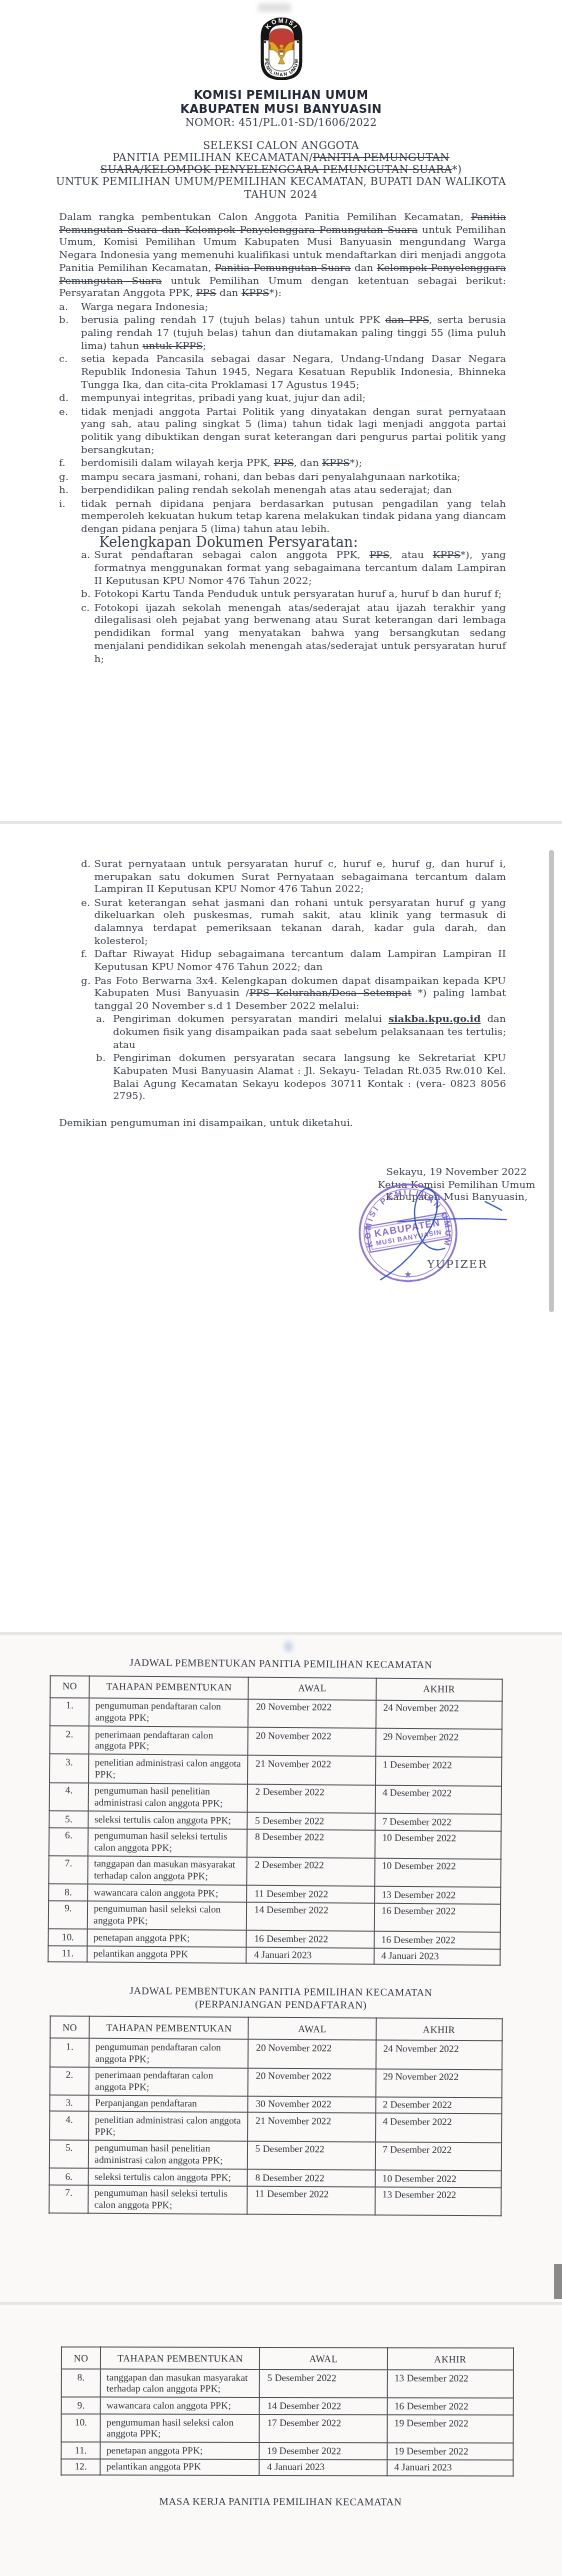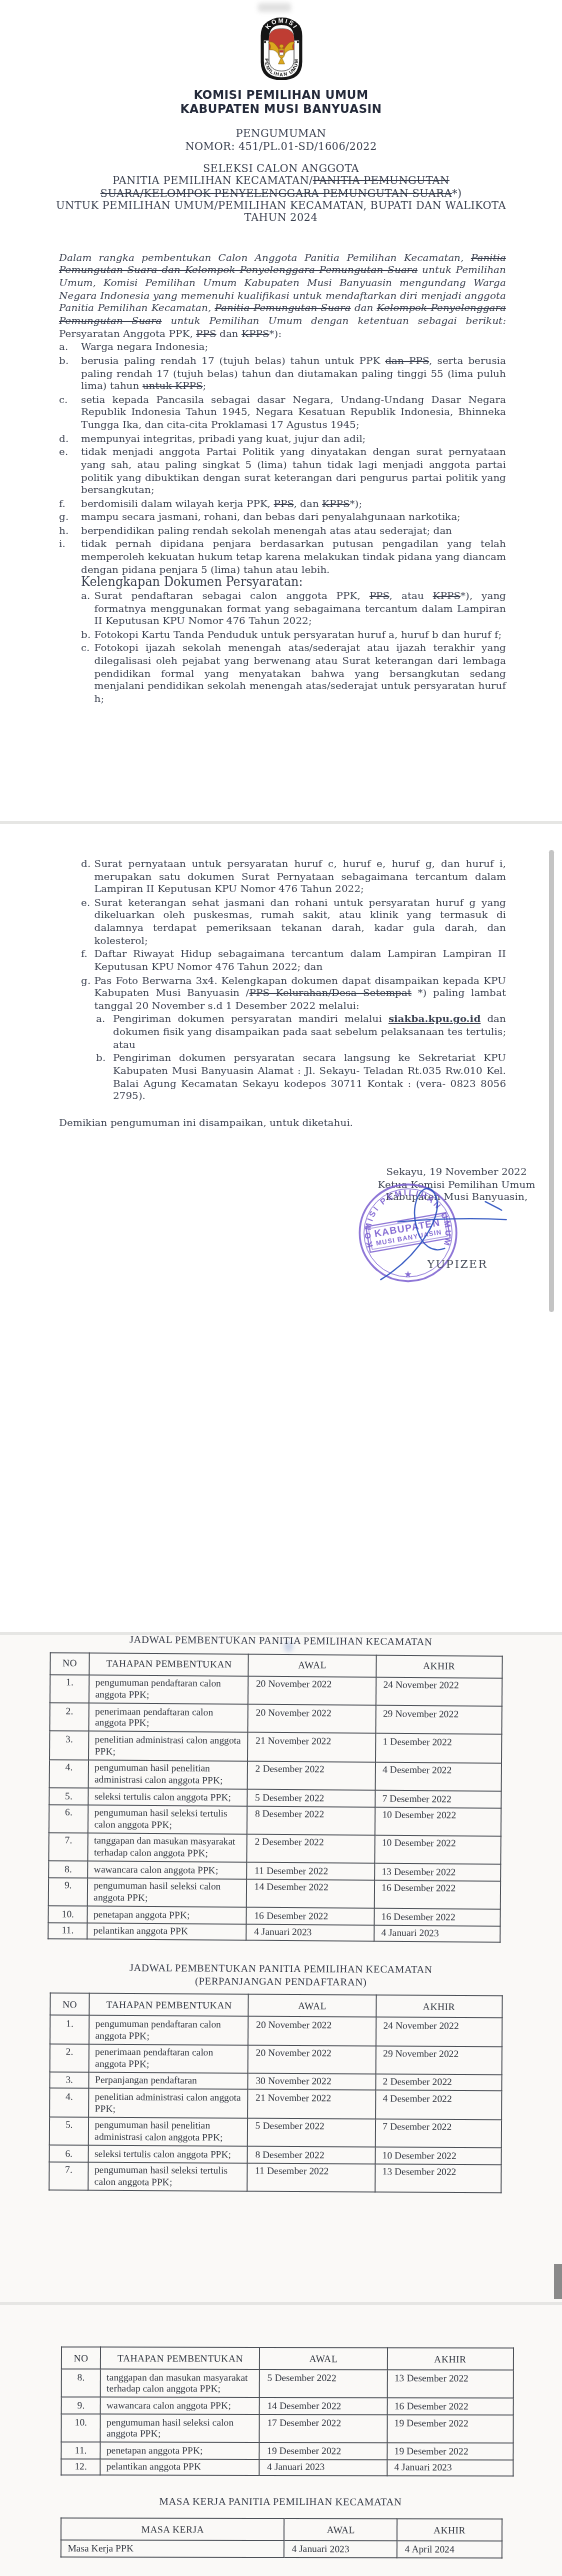--- a/index.html
+++ b/index.html
@@ -5,45 +5,45 @@
   :root{
     --c-ink:#3b4150; --c-table_ink:#30353f; --c-stamp_ink:#7b5fd0; --c-signature_ink:#2d52c0;
     --c-logo_red:#bf3d33; --c-logo_gold:#dca81f; --c-border:#4d5158;
   }
   html,body{margin:0;padding:0;background:#e6e6e4;}
   .screen{position:relative;width:562px;height:2576px;background:#e6e6e4;overflow:hidden;
           font-family:"DejaVu Serif","Liberation Serif",serif;color:var(--c-ink);}
   .page{position:absolute;left:0;width:562px;background:#ffffff;overflow:hidden;box-sizing:border-box;}
   .p1{top:0;height:821px;padding-top:17px;}
   .p2{top:824px;height:808px;padding-top:33px;}
-  .p3{top:1635px;height:667px;background:#faf9f7;padding-top:0;}
+  .p3{top:1635px;height:667px;background:#faf9f7;padding-top:23px;}
   .p4{top:2305px;height:271px;background:#faf9f7;padding-top:36px;}
 
   
   .logo-wrap{width:55px;margin:0 auto;}
   .org{font-family:"DejaVu Sans","Liberation Sans",sans-serif;font-weight:700;font-size:11.7px;
        line-height:14px;text-align:center;color:#242a3a;margin-top:3.1px;letter-spacing:0.2px;}
   .cline{text-align:center;font-size:10.5px;line-height:12.5px;letter-spacing:0.2px;color:#3a4050;}
   .mt14{margin-top:11px;}
   .title-block{width:484px;margin:10px auto 0;text-align:center;font-size:10.5px;line-height:12.3px;letter-spacing:0.2px;}
 
   
   .content{margin:0 56px 0 59px;}
   .para{font-size:10px;line-height:12.7px;text-align:justify;}
-  .para1{margin-top:28px;text-align-last:justify;font-style:italic;}
+  .para1{margin-top:11px;text-align-last:justify;}
   .plain-line{font-size:10px;line-height:12.7px;}
   .rich s{text-decoration:line-through;text-decoration-thickness:0.9px;}
   .b{font-weight:700;} .u{text-decoration:underline;}
   .li{display:flex;align-items:flex-start;margin-top:0.8px;font-size:10px;line-height:12.7px;}
   .li-m{flex:none;}
   .li-b{flex:1;text-align:justify;}
   .l1 .li-m{width:22px;}
   .l2{margin-left:22px;} .l2 .li-m{width:13.3px;}
   .l3{margin-left:37px;} .l3 .li-m{width:17px;}
-  .sub-head{margin-left:22px;font-size:12px;line-height:12.7px;}
+  .sub-head{margin-left:40px;font-size:14px;line-height:12.7px;}
 
   
   .closing{margin-top:14px;font-size:10px;line-height:12.7px;}
   .signblock{position:relative;height:195px;margin-top:12.5px;}
   .s-lines{position:absolute;left:306px;top:24px;width:183px;text-align:center;font-size:10px;line-height:12.5px;}
   .stampsig{position:absolute;left:250px;top:30px;}
   .s-name{position:absolute;left:332px;top:116px;width:133px;text-align:center;font-size:11px;
           letter-spacing:1.2px;color:#454b58;}
   .stamp-line{stroke:var(--c-stamp_ink);fill:none;opacity:.85;}
   .stamp-text{fill:var(--c-stamp_ink);opacity:.9;font-family:"Liberation Sans",sans-serif;font-weight:700;}
@@ -118,21 +118,20 @@
           <rect x="32.4" y="42.5" width="5.2" height="2.9" rx="0.8" fill="#bf3d33"></rect>
         </g>
       </svg>
     </div>
 
     <div class="org">
       <div>KOMISI PEMILIHAN UMUM</div>
       <div>KABUPATEN MUSI BANYUASIN</div>
     </div>
 
-    <div class="cline mt14">PENGUMUMAN</div>
     <div class="cline">NOMOR: 451/PL.01-SD/1606/2022</div>
 
     <div class="title-block">
       <div class="rich"><span>SELEKSI CALON ANGGOTA</span></div>
       <div class="rich"><span>PANITIA PEMILIHAN KECAMATAN/</span><s>PANITIA PEMUNGUTAN</s></div>
       <div class="rich"><s>SUARA/KELOMPOK PENYELENGGARA PEMUNGUTAN SUARA</s><span>*)</span></div>
       <div class="rich"><span>UNTUK PEMILIHAN UMUM/PEMILIHAN KECAMATAN, BUPATI DAN WALIKOTA</span></div>
       <div class="rich"><span>TAHUN 2024</span></div>
     </div>
 
@@ -443,35 +442,19 @@
             </tr>
             <tr>
               <td class="c0">12.</td>
               <td class="c1">pelantikan anggota PPK</td>
               <td class="c2">4 Januari 2023</td>
               <td class="c3">4 Januari 2023</td>
             </tr>
           </tbody>
         </table>
       <div class="t-title mt26">MASA KERJA PANITIA PEMILIHAN KECAMATAN</div>
-      <table class="masa">
-          <thead>
-            <tr>
-              <th class="c0">MASA KERJA</th>
-              <th class="c1">AWAL</th>
-              <th class="c2">AKHIR</th>
-            </tr>
-          </thead>
-          <tbody>
-            <tr>
-              <td class="c0">Masa Kerja PPK</td>
-              <td class="c1">4 Januari 2023</td>
-              <td class="c2">4 April 2024</td>
-            </tr>
-          </tbody>
-        </table>
     </div>
   </section>
 
   <div class="scroll-thumb"></div>
   <div class="scroll-dark"></div>
 </div>
 
 
 </body></html>

